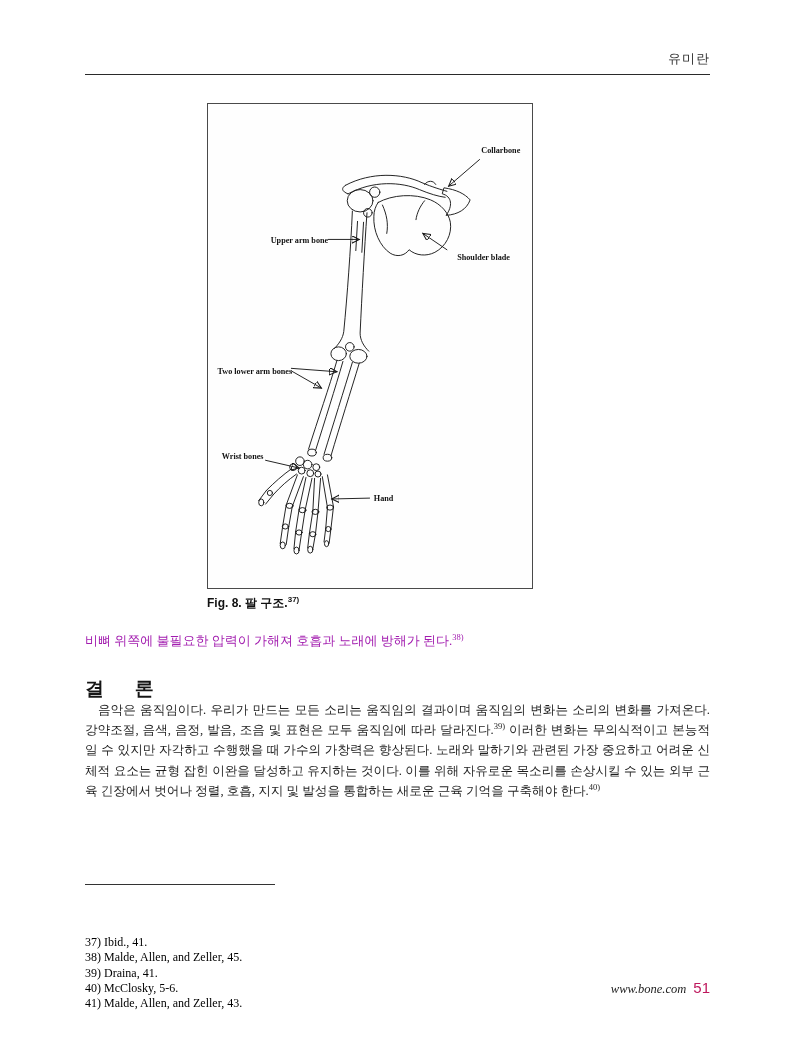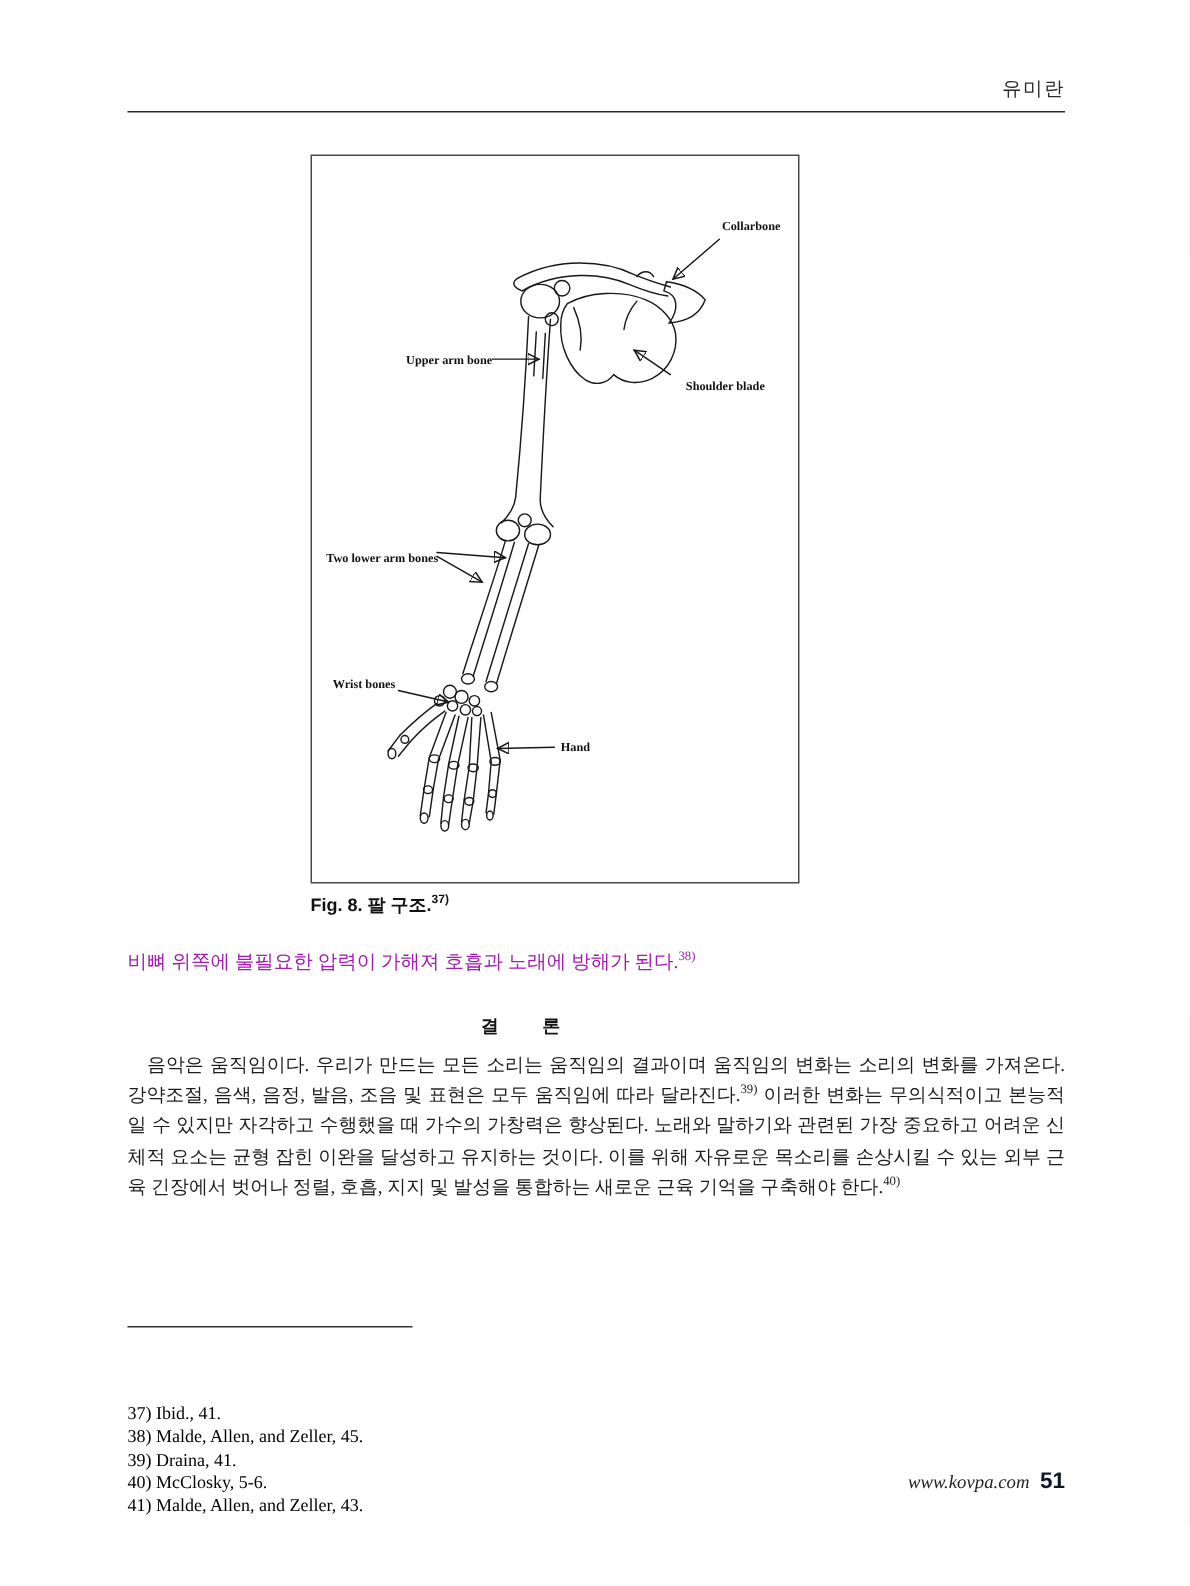--- a/index.html
+++ b/index.html
@@ -45,21 +45,21 @@
     font-size: 12px; font-weight: bold; color: #111;
   }
   .fig-caption sup { font-size: 8px; }
   
   .intro-line {
     position: absolute; left: 85px; top: 631px; width: 640px;
     font-size: 13px; line-height: 20px; color: #a21caf;
   }
   .section-heading {
     position: absolute; left: 85px; top: 676px; width: 524px;
-    text-align: center; font-size: 12px; font-weight: bold;
+    text-align: left; font-size: 19px; font-weight: bold;
     color: #151515; word-spacing: 26px;
     font-family: "Liberation Serif", serif;
   }
   .body-block {
     position: absolute; left: 85px; top: 700px; width: 625px;
     font-size: 12.6px; line-height: 20.2px; text-align: justify;
     color: #1d1d1d;
   }
   .body-block p { text-indent: 13px; }
   sup.fnref { font-size: 8.5px; line-height: 0; }
@@ -77,21 +77,21 @@
   .page-footer {
     position: absolute; top: 979px; right: 83px;
     display: flex; align-items: baseline; gap: 7px;
   }
   .footer-url {
     font-family: "Liberation Serif", serif;
     font-style: italic; font-size: 12.5px; color: #222;
   }
   .footer-pagenum {
     font-family: "Liberation Sans", sans-serif;
-    font-weight: bold; font-size: 15px; color: #0f172a;
+    font-weight: normal; font-size: 15px; color: #be185d;
   }
 </style>
 </head>
 <body>
 
 <div class="page">
 
   <span class="running-head">유미란</span>
   <div class="header-rule"></div>
 
@@ -216,17 +216,17 @@
 
   <ul class="footnotes">
     <li>37) Ibid., 41.</li>
     <li>38) Malde, Allen, and Zeller, 45.</li>
     <li>39) Draina, 41.</li>
     <li>40) McClosky, 5-6.</li>
     <li>41) Malde, Allen, and Zeller, 43.</li>
   </ul>
 
   <div class="page-footer">
-    <span class="footer-url">www.kovpa.com</span>
+    <span class="footer-url">www.bone.com</span>
     <span class="footer-pagenum">51</span>
   </div>
 
 </div>
 
 </body></html>

